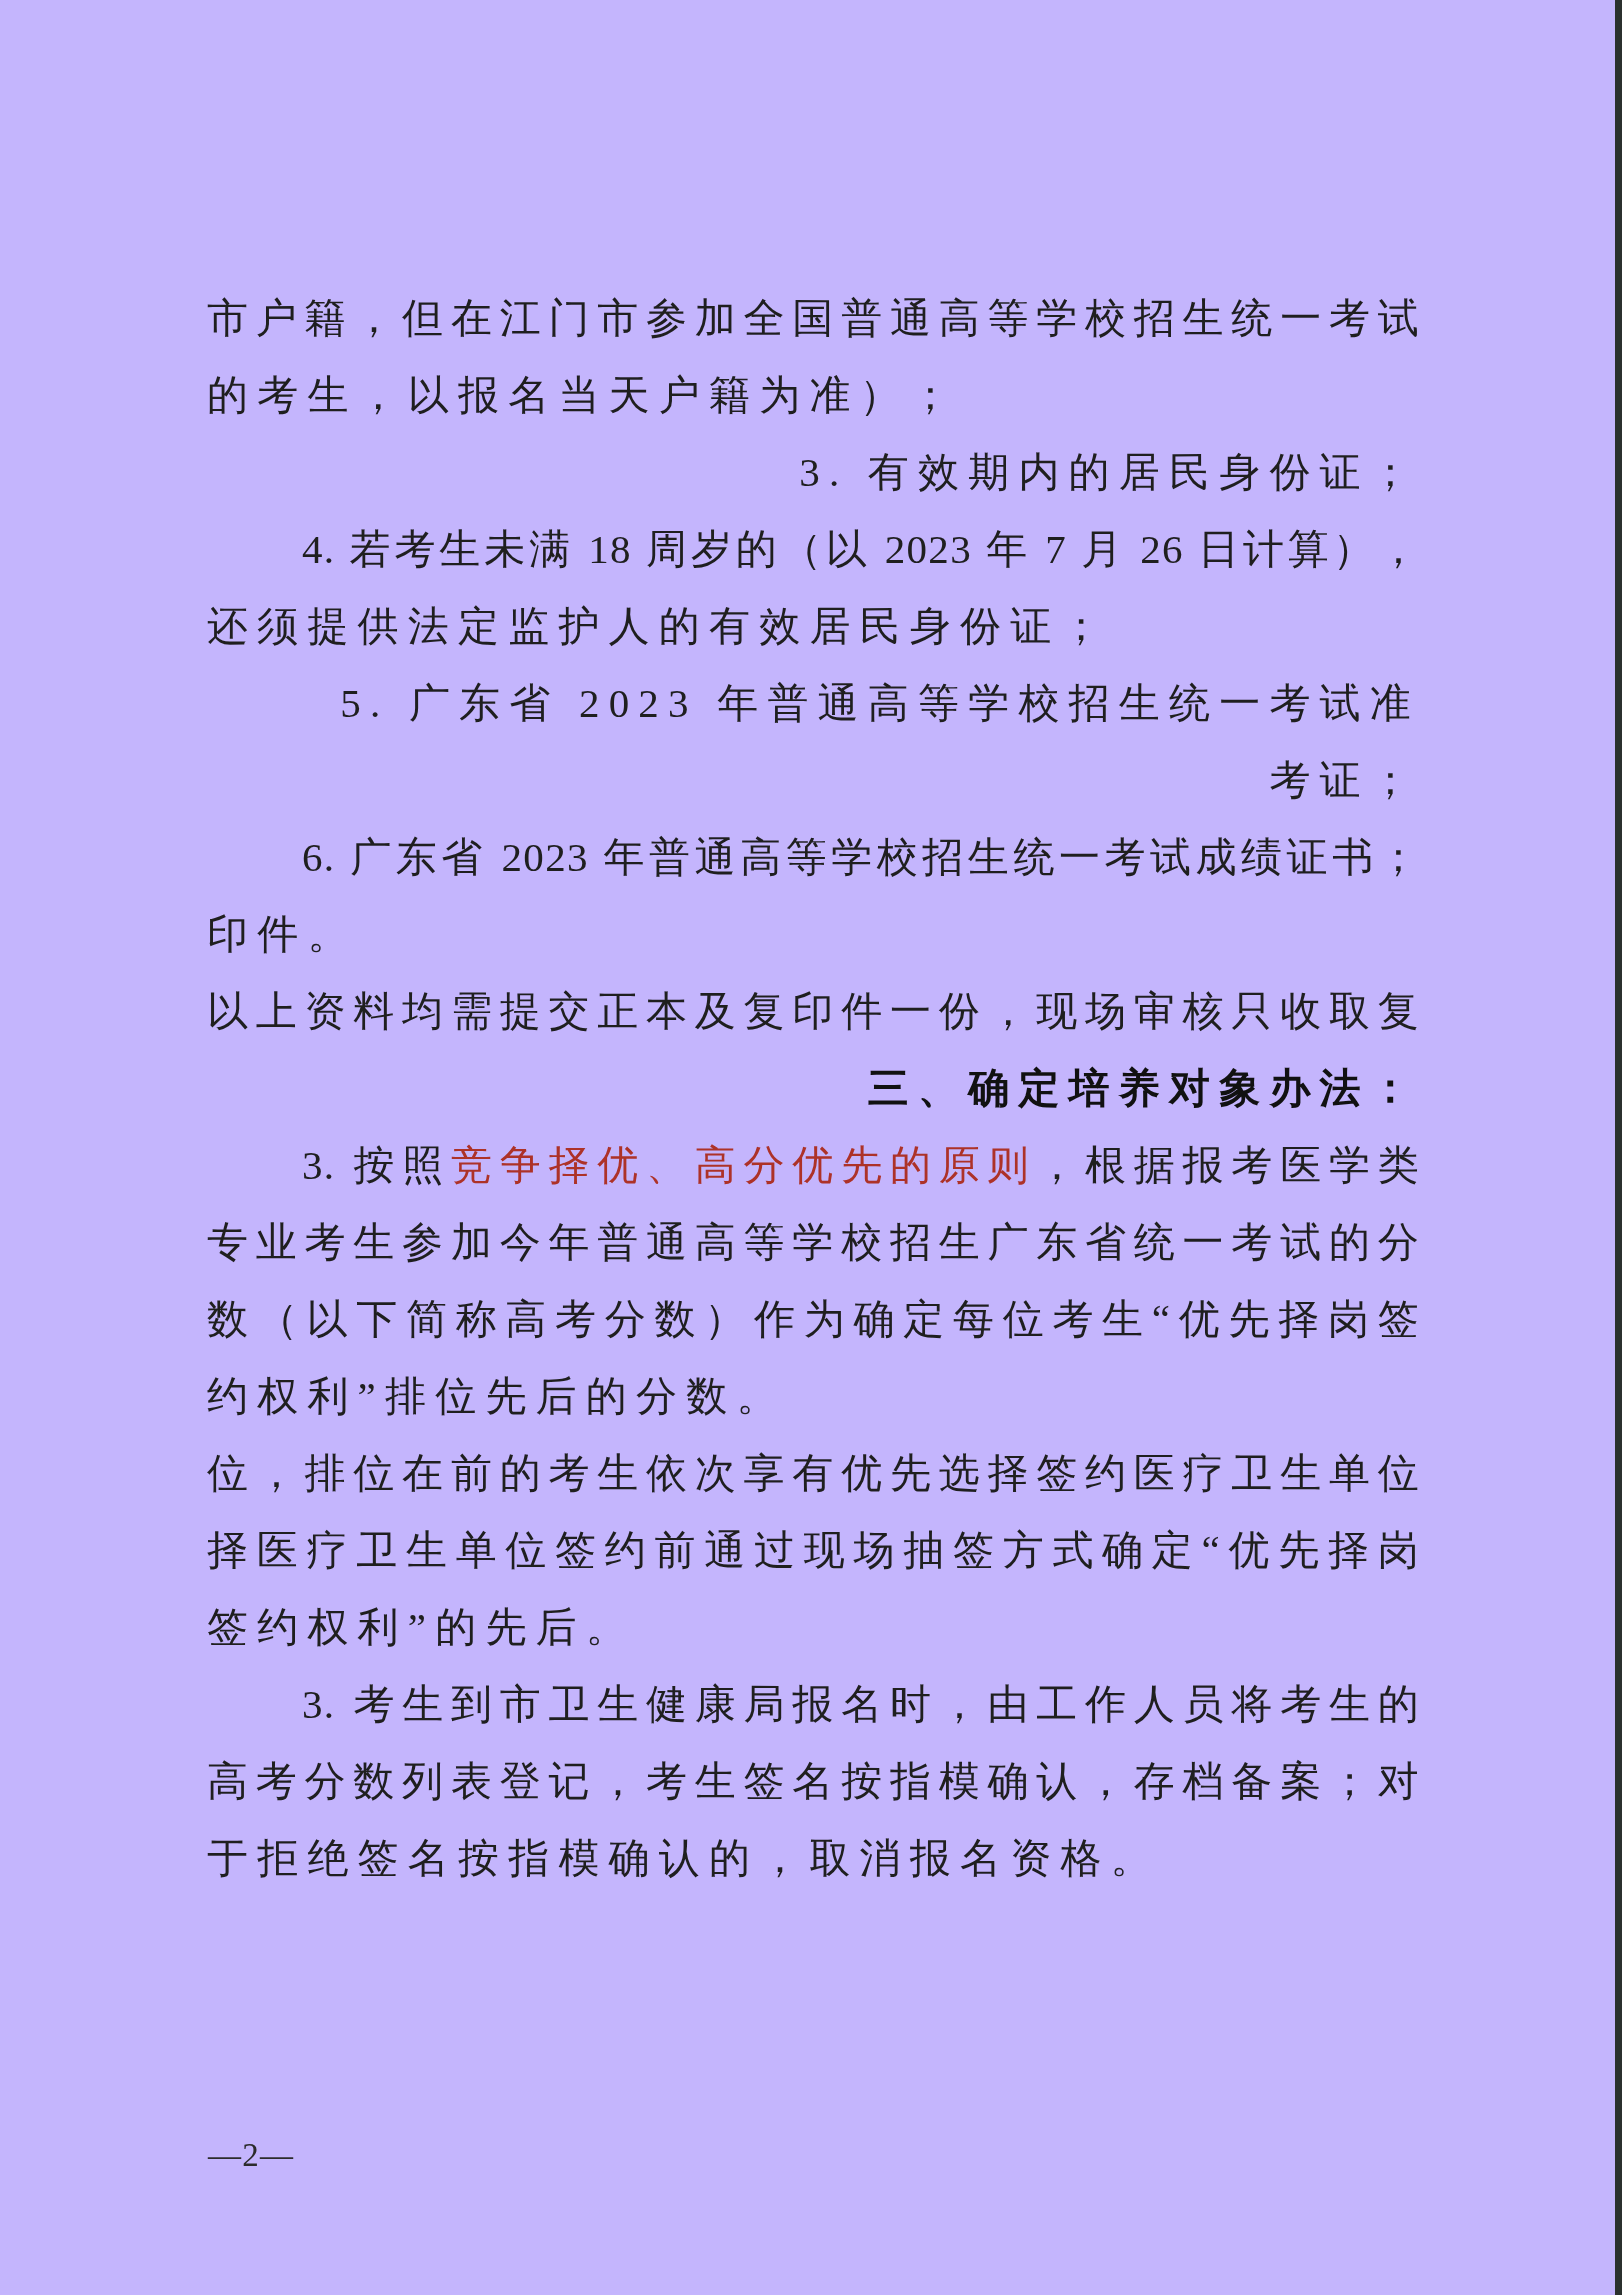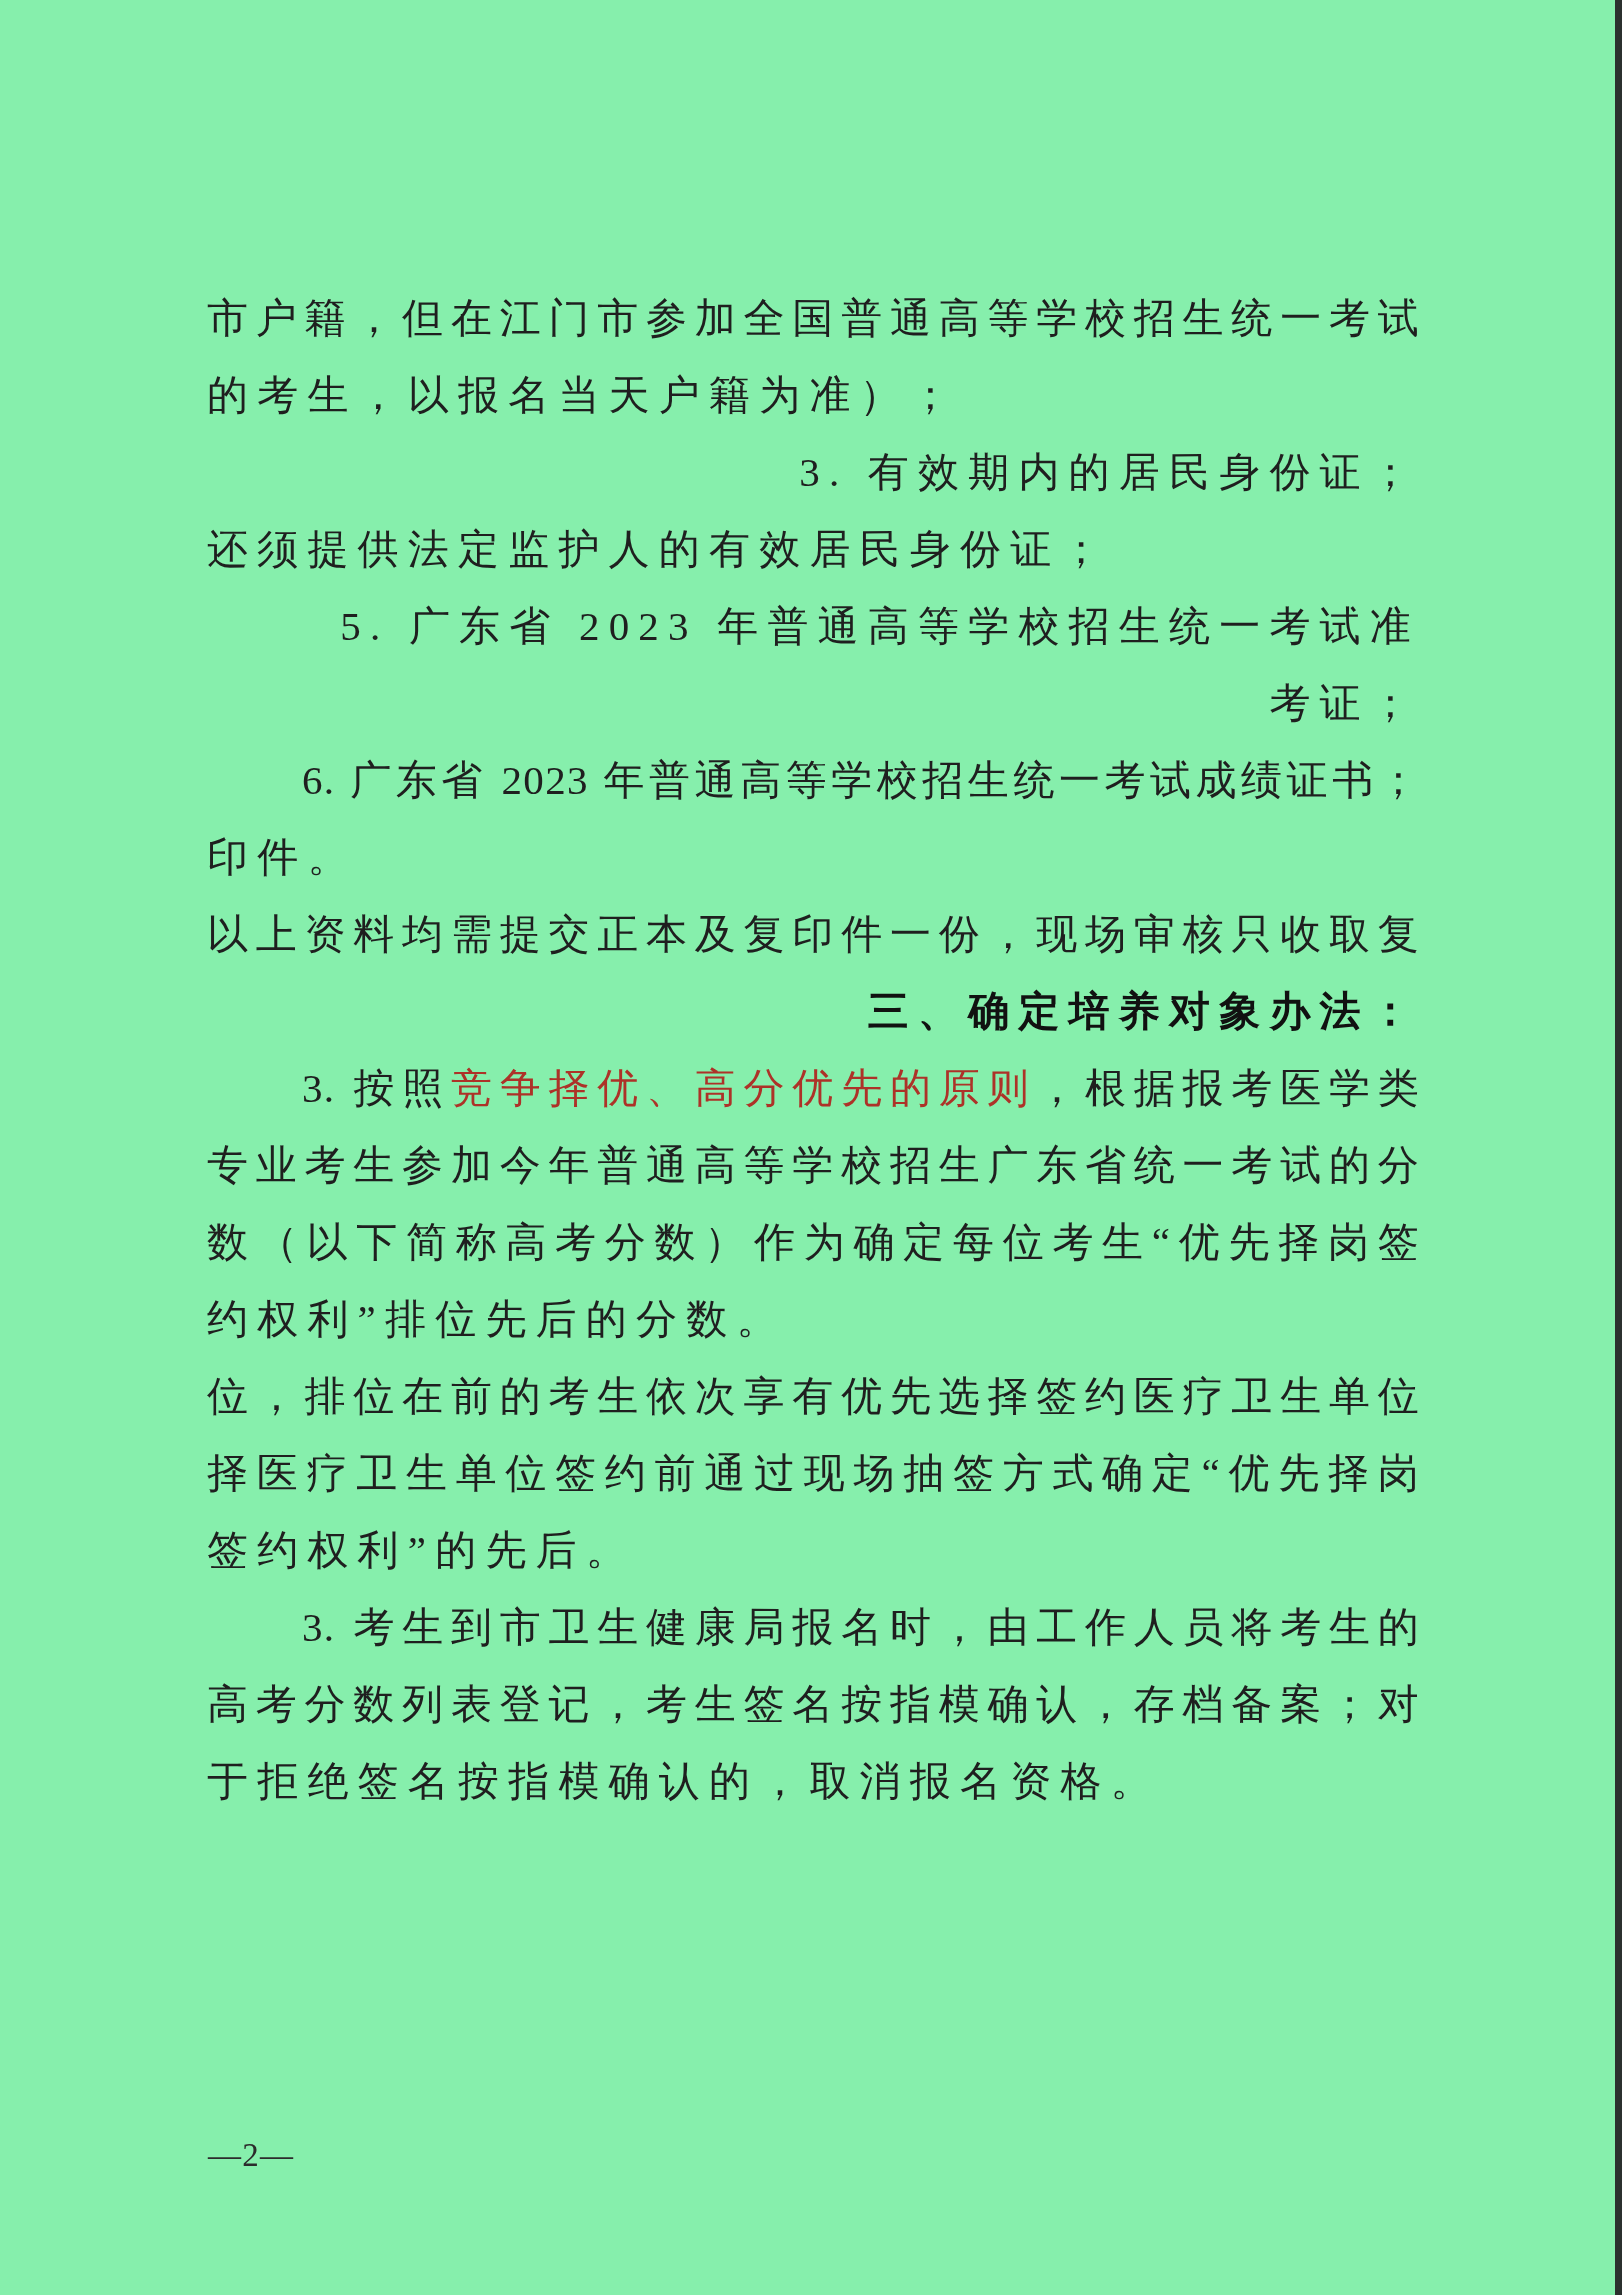--- a/index.html
+++ b/index.html
@@ -59,25 +59,26 @@
     top: 0;
     right: 0;
     width: 7.9px;
     height: 2295px;
     background: #2b302e;
   }
 </style>
 </head>
 <body>
 
-<div class="page" style="background: #86efac;">
+<div class="page" style="background: #c4b5fd;">
   <div class="content" id="document-content" style="color: rgb(31, 31, 31);">
       <div class="line fill"><span>市户籍，但在江门市参加全国普通高等学校招生统一考试</span></div>
       <div class="line"><span>的考生，以报名当天户籍为准）；</span></div>
       <div class="line indent"><span>3. 有效期内的居民身份证；</span></div>
+      <div class="line fill indent"><span>4. 若考生未满 18 周岁的（以 2023 年 7 月 26 日计算），</span></div>
       <div class="line"><span>还须提供法定监护人的有效居民身份证；</span></div>
       <div class="line indent"><span>5. 广东省 2023 年普通高等学校招生统一考试准考证；</span></div>
       <div class="line fill indent"><span>6. 广东省 2023 年普通高等学校招生统一考试成绩证书；</span></div>
       <div class="line"><span>印件。</span></div>
       <div class="line fill"><span>以上资料均需提交正本及复印件一份，现场审核只收取复</span></div>
       <div class="line indent heading"><span>三、确定培养对象办法：</span></div>
       <div class="line fill indent"><span>3. 按照</span><span style="color: rgb(173, 50, 40);">竞争择优、高分优先的原则</span><span>，根据报考医学类</span></div>
       <div class="line fill"><span>专业考生参加今年普通高等学校招生广东省统一考试的分</span></div>
       <div class="line fill"><span>数（以下简称高考分数）作为确定每位考生“优先择岗签</span></div>
       <div class="line"><span>约权利”排位先后的分数。</span></div>

